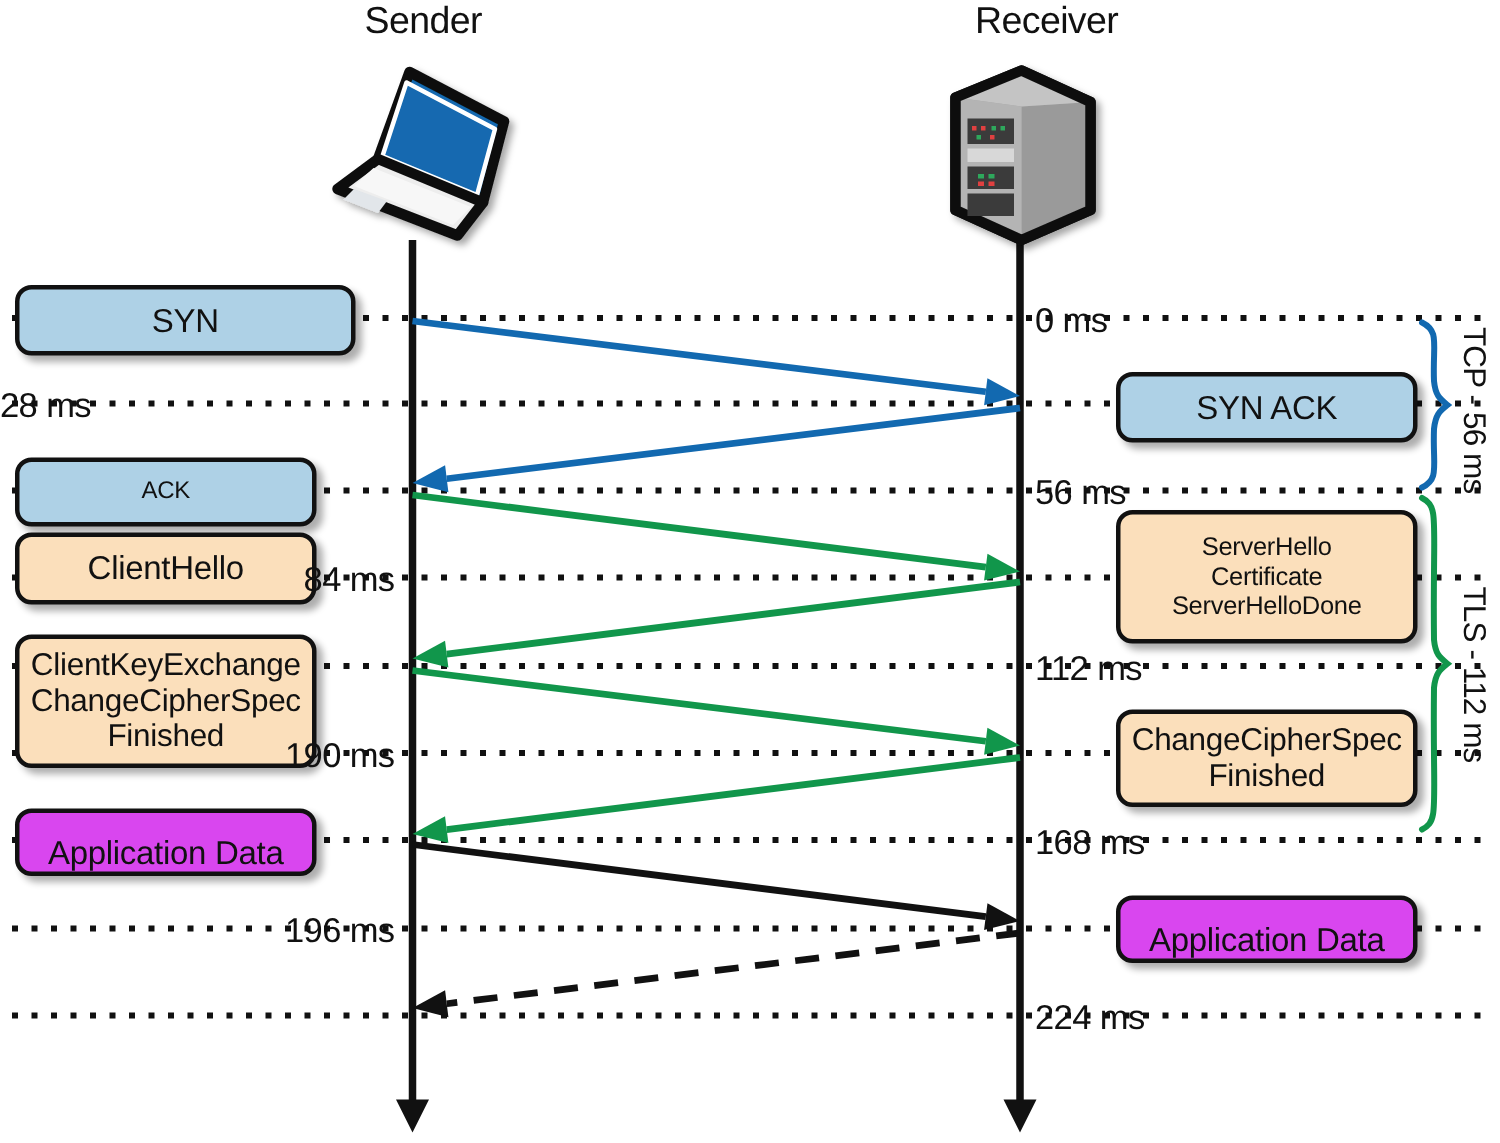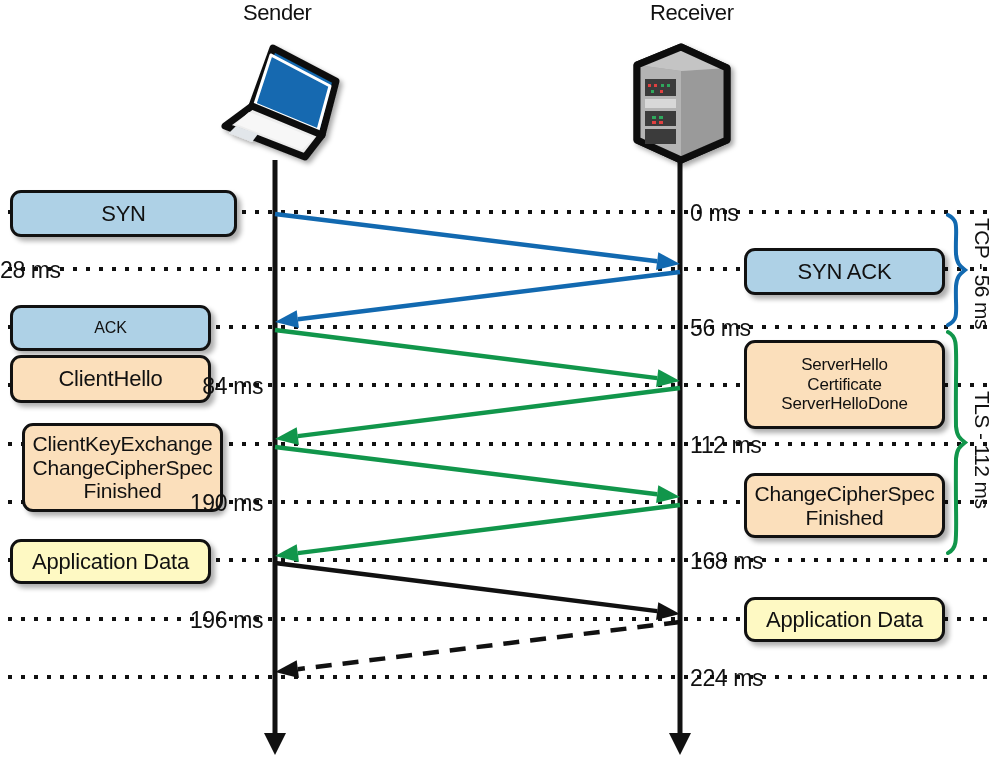--- a/index.html
+++ b/index.html
@@ -8,24 +8,24 @@
   #stage{position:relative;width:1000px;height:762px;background:#fff;}
   svg.layer{position:absolute;left:0;top:0;width:1000px;height:762px;}
   .msgbox{position:absolute;box-sizing:border-box;border:3px solid #111;
           border-radius:11px;display:flex;align-items:center;
           justify-content:center;text-align:center;
           box-shadow:4px 4px 5px rgba(0,0,0,0.32);
           font-family:"Liberation Sans", sans-serif;color:#111;
           line-height:1.14;letter-spacing:-0.2px;}
   .blue{background:#AED1E6;}
   .orange{background:#FBDFBB;}
-  .gray{background:#fef9c3;}
+  .gray{background:#d946ef;align-items:flex-end;}
   .tlabel{position:absolute;font-size:23px;color:#111;white-space:nowrap;
           font-family:"Liberation Sans", sans-serif;letter-spacing:-0.4px;}
-  .node-title{position:absolute;font-size:22px;color:#111;white-space:nowrap;
+  .node-title{position:absolute;font-size:25px;color:#111;white-space:nowrap;
               letter-spacing:-0.4px;}
   .vlabel{position:absolute;font-size:21px;color:#111;white-space:nowrap;
           letter-spacing:-0.6px;
           transform-origin:left top;transform:rotate(90deg);}
 </style>
 </head>
 <body>
 
 <div id="stage">
 
@@ -137,21 +137,21 @@
   <div id="left-boxes">
       <div class="msgbox blue" style="left: 10px; top: 190px; width: 227px; height: 47px; font-size: 22px;">
         <span>SYN</span>
       </div>
       <div class="msgbox blue" style="left: 10px; top: 305px; width: 201px; height: 46px; font-size: 16px;">
         <span>ACK</span>
       </div>
       <div class="msgbox orange" style="left: 10px; top: 355px; width: 201px; height: 48px; font-size: 22px;">
         <span>ClientHello</span>
       </div>
-      <div class="msgbox orange" style="left: 10px; top: 423px; width: 201px; height: 89px; font-size: 21px; margin-left: 12px;">
+      <div class="msgbox orange" style="left: 10px; top: 423px; width: 201px; height: 89px; font-size: 21px;">
         <span>ClientKeyExchange<br>ChangeCipherSpec<br>Finished</span>
       </div>
       <div class="msgbox gray" style="left: 10px; top: 539px; width: 201px; height: 45px; font-size: 22px;">
         <span>Application Data</span>
       </div>
     </div>
   <div id="right-boxes">
       <div class="msgbox blue" style="left: 744px; top: 248px; width: 201px; height: 47px; font-size: 22px;">
         <span>SYN ACK</span>
       </div>

